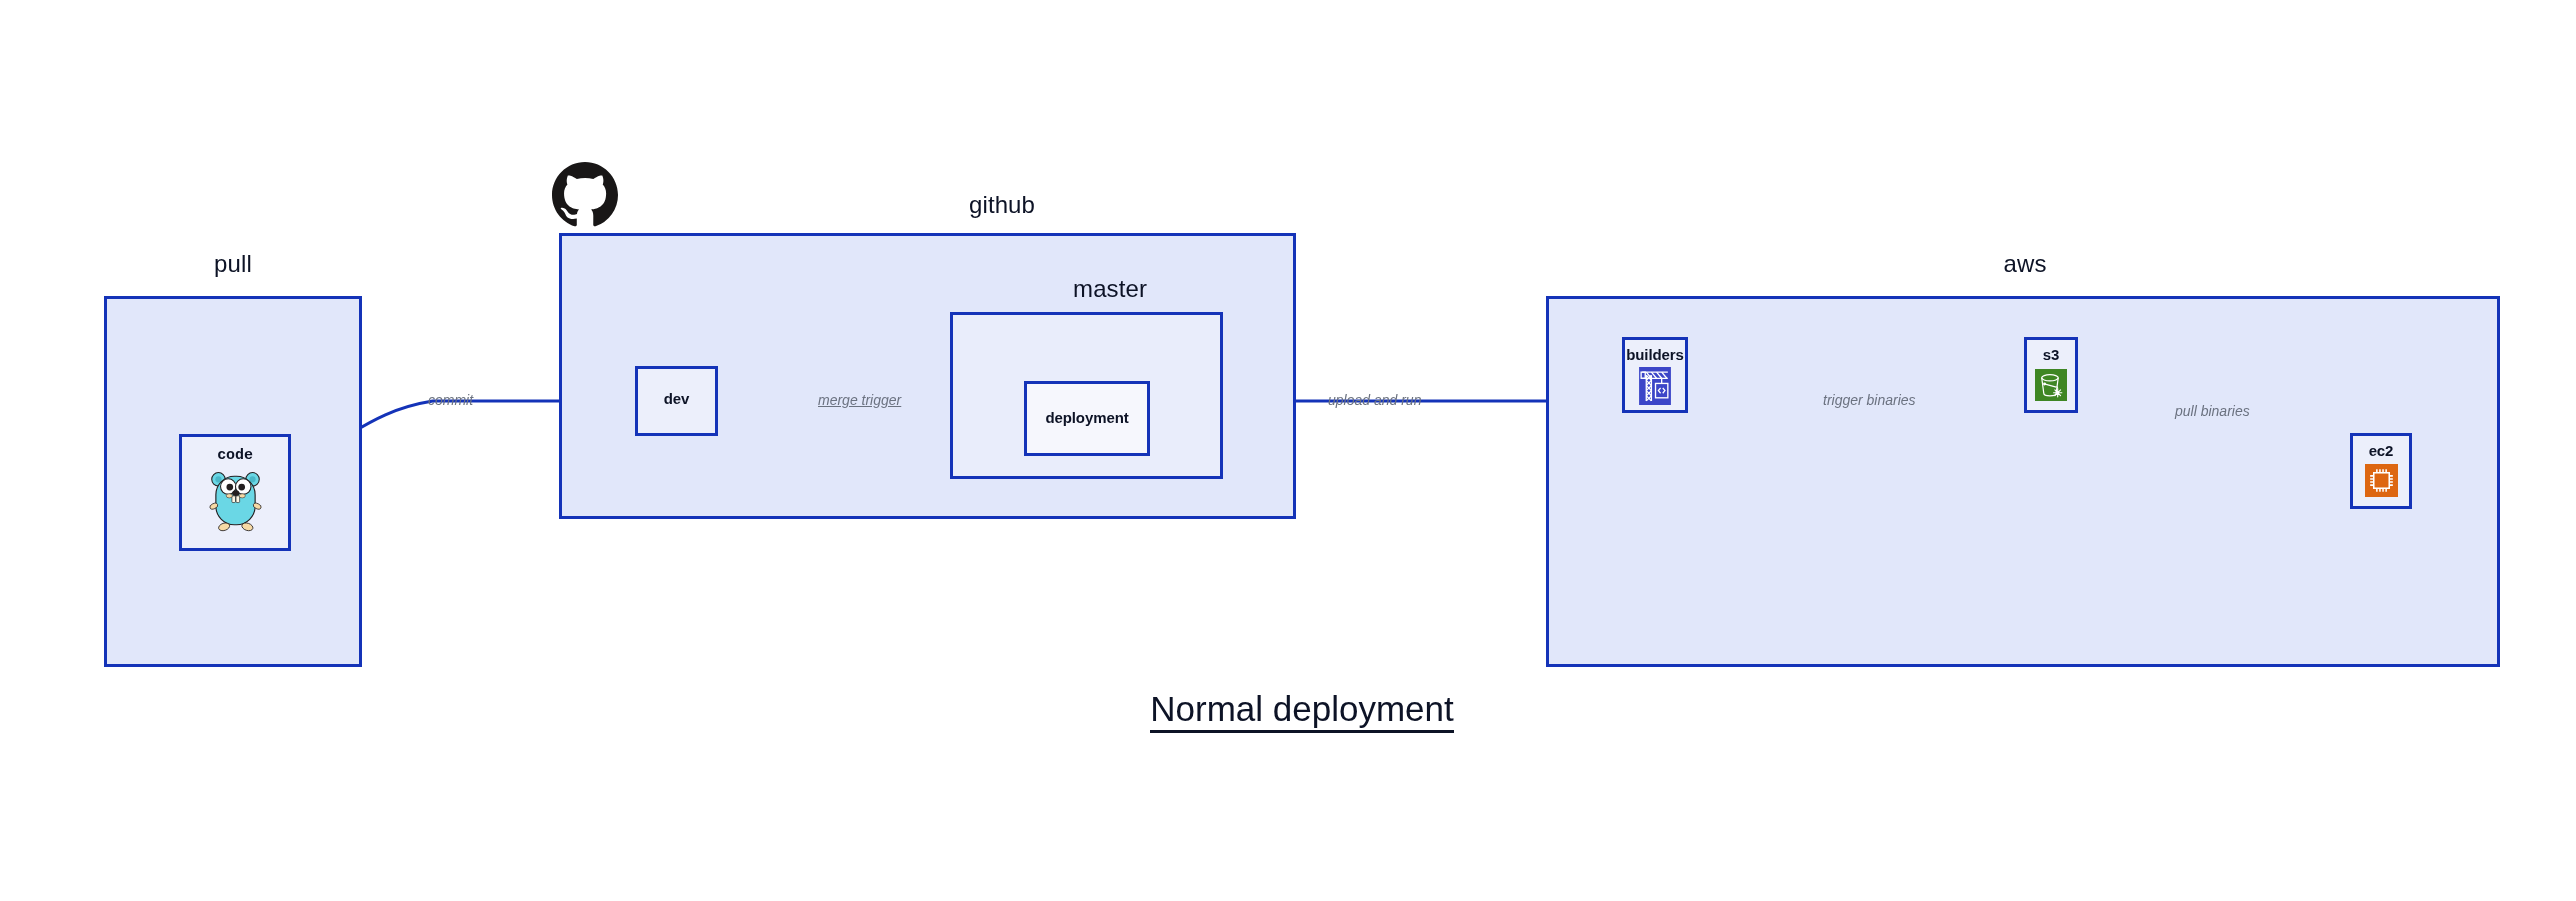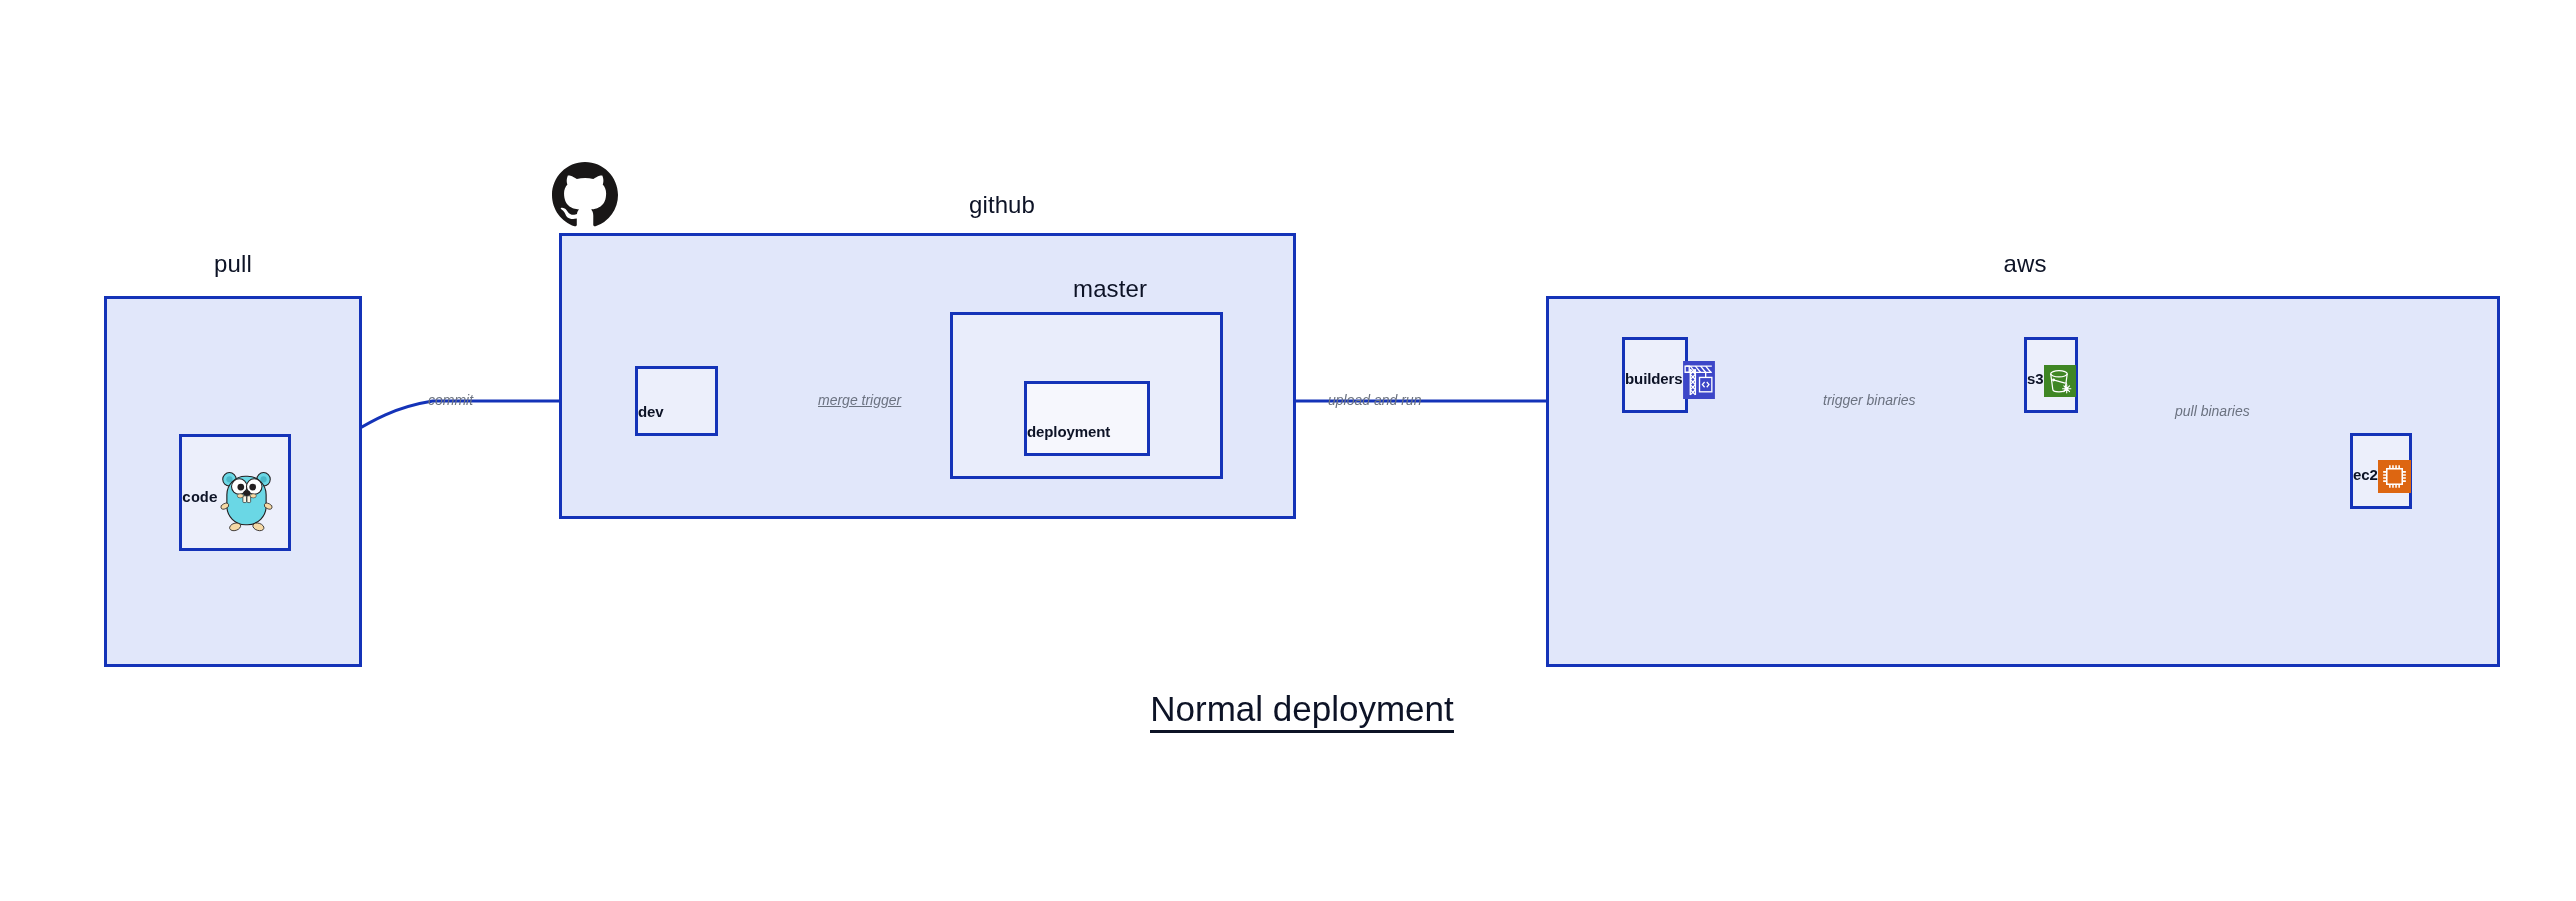--- a/index.html
+++ b/index.html
@@ -41,21 +41,21 @@
     line-height: 1;
   }
 
   
   .node {
     position: absolute;
     border: 3.6px solid #1433b8;
     background: #eceffb;
     box-sizing: border-box;
     display: flex;
-    flex-direction: row;
+    flex-direction: column;
     align-items: center;
   }
   .node.white { background: #f6f7fd; }
   .node-label {
     font-size: 15px;
     font-weight: bold;
     color: #0d1326;
     white-space: nowrap;
     line-height: 1;
     letter-spacing: -0.1px;

